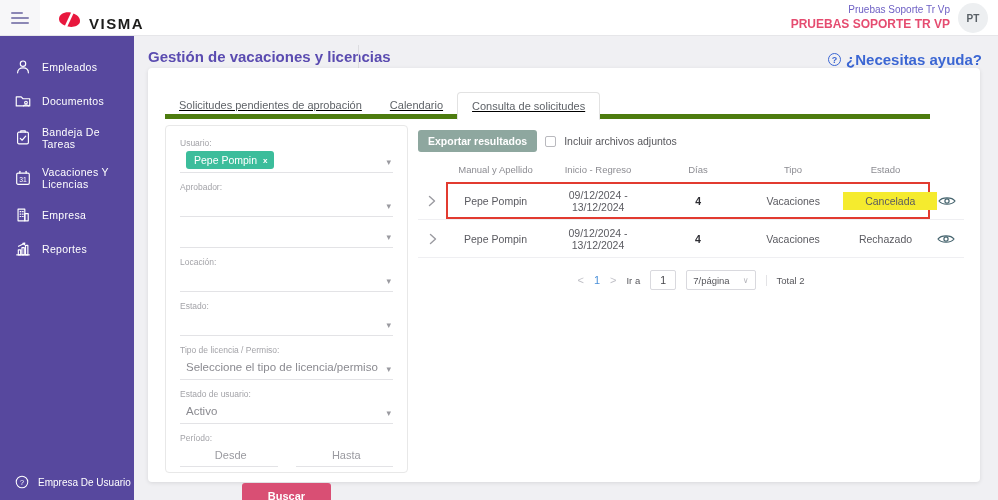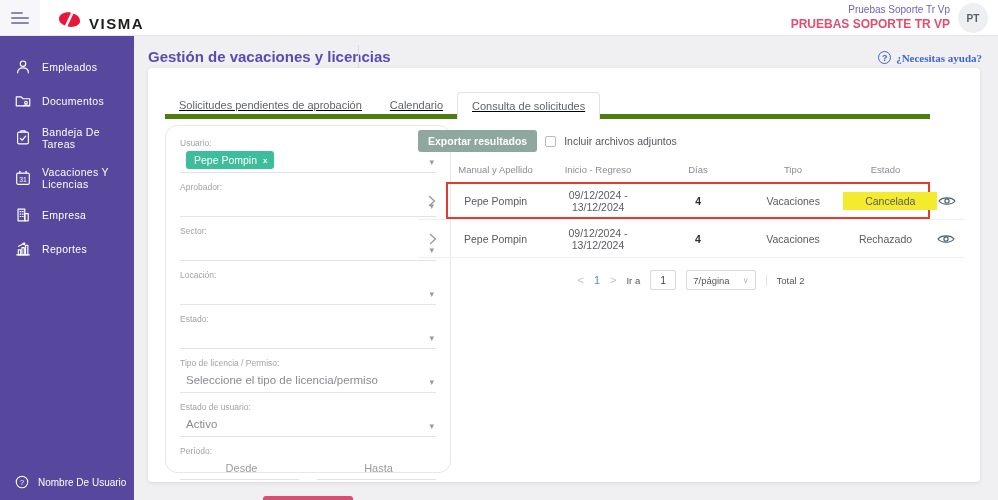--- a/index.html
+++ b/index.html
@@ -29,32 +29,32 @@
   .nav-item .lbl { font-size:10.5px; letter-spacing:.3px; }
   .nav-item svg { flex:0 0 auto; }
   .sidebar-footer { position:absolute; left:0; bottom:0; width:134px; padding:10px 0 10px 14px; display:flex; align-items:center; gap:8px; cursor:pointer; }
   .sidebar-footer .lbl { font-size:10px; }
 
   
   .page-title { position:absolute; left:148px; top:48px; font-size:15px; font-weight:bold; color:#5a4bb0; }
   .title-divider { position:absolute; left:358px; top:45px; width:1px; height:25px; background:#dcdce0; }
   .help-link { position:absolute; right:16px; top:51px; display:flex; align-items:center; gap:5px; cursor:pointer; }
   .help-q { width:13px; height:13px; border-radius:50%; border:1px solid #3b66d3; color:#3b66d3; font-size:9px; font-weight:bold; display:flex; align-items:center; justify-content:center; }
-  .help-text { font-size:11px; font-weight:bold; color:#3b66d3;font-family:Liberation Serif, serif; }
+  .help-text { font-size:15px; font-weight:bold; color:#3b66d3; }
 
   
   .card { position:absolute; left:148px; top:68px; width:832px; height:414px; background:#fff; border-radius:4px; box-shadow:0 1px 4px rgba(0,0,0,.10); }
 
   
   .tabs { position:absolute; left:17px; top:24px; right:50px; height:27px; display:flex; align-items:flex-start; border-bottom:5px solid #4d7c0f;text-decoration:underline; }
   .tab { font-size:11px; color:#5f6368; padding:7px 14px; cursor:pointer; white-space:nowrap; }
   .tab.active { background:#fff; border:1px solid #e2e2e2; border-bottom:1px solid #fff; border-radius:4px 4px 0 0; margin-bottom:-1px; }
 
   
-  .filters { position:absolute; left:17px; top:57px; width:286px; height:348px; border:1px solid #e8e8e8; border-radius:12px; padding:12px 14px 10px; }
+  .filters { position:absolute; left:17px; top:57px; width:243px; height:348px; border:1px solid #e8e8e8; border-radius:4px; padding:12px 14px 10px; }
   .fgroup { margin-bottom:9px; }
   .flabel { font-size:8.5px; color:#a3a3a8; margin-bottom:3px; }
   .fcontrol { position:relative; display:flex; align-items:center; min-height:22px; border-bottom:1px solid #e3e3e6; padding:0 14px 3px 6px; cursor:pointer; }
   .fvalue { font-size:11.5px; color:#8a8a90; }
   .caret { position:absolute; right:2px; bottom:5px; font-size:9px; color:#9a9aa0; }
   .chip { background:#3cbd9b; color:#fff; font-size:10.5px; border-radius:3px; padding:3px 6px 3px 8px; display:inline-flex; align-items:center; gap:6px; }
   .chip-x { font-size:8px; font-weight:bold; cursor:pointer; }
   .period-row { display:flex; gap:18px;text-align:center; }
   .pfield { flex:1; border-bottom:1px solid #e3e3e6; padding:3px 2px 5px 6px; font-size:11px; color:#9a9aa0; cursor:text; }
   .buscar-wrap { text-align:center; margin-top:16px; }
@@ -178,21 +178,21 @@
         <span class="lbl">Reportes</span>
       </div>
 
     </div>
 
     <div class="sidebar-footer">
       <svg width="16" height="16" viewBox="0 0 20 20" fill="none" stroke="#fff" stroke-width="1.3">
         <circle cx="10" cy="10" r="7.2"></circle>
         <text x="10" y="13.2" font-size="9" fill="#fff" stroke="none" text-anchor="middle" font-family="Liberation Sans, sans-serif">?</text>
       </svg>
-      <span class="lbl">Nombre De Usuario</span>
+      <span class="lbl">Empresa De Usuario</span>
     </div>
   </div>
 
   <div class="page-title">Gestión de vacaciones y licencias</div>
   <div class="title-divider"></div>
   <div class="help-link">
     <span class="help-q">?</span>
     <span class="help-text">¿Necesitas ayuda?</span>
   </div>
 
@@ -219,21 +219,20 @@
 
       <div class="fgroup">
         <div class="flabel">Aprobador:</div>
         <div class="fcontrol">
           <span class="fvalue"></span>
           <span class="caret">▾</span>
         </div>
       </div>
 
       <div class="fgroup">
-        <div class="flabel">Sector:</div>
         <div class="fcontrol">
           <span class="fvalue"></span>
           <span class="caret">▾</span>
         </div>
       </div>
 
       <div class="fgroup">
         <div class="flabel">Locación:</div>
         <div class="fcontrol">
           <span class="fvalue"></span>

